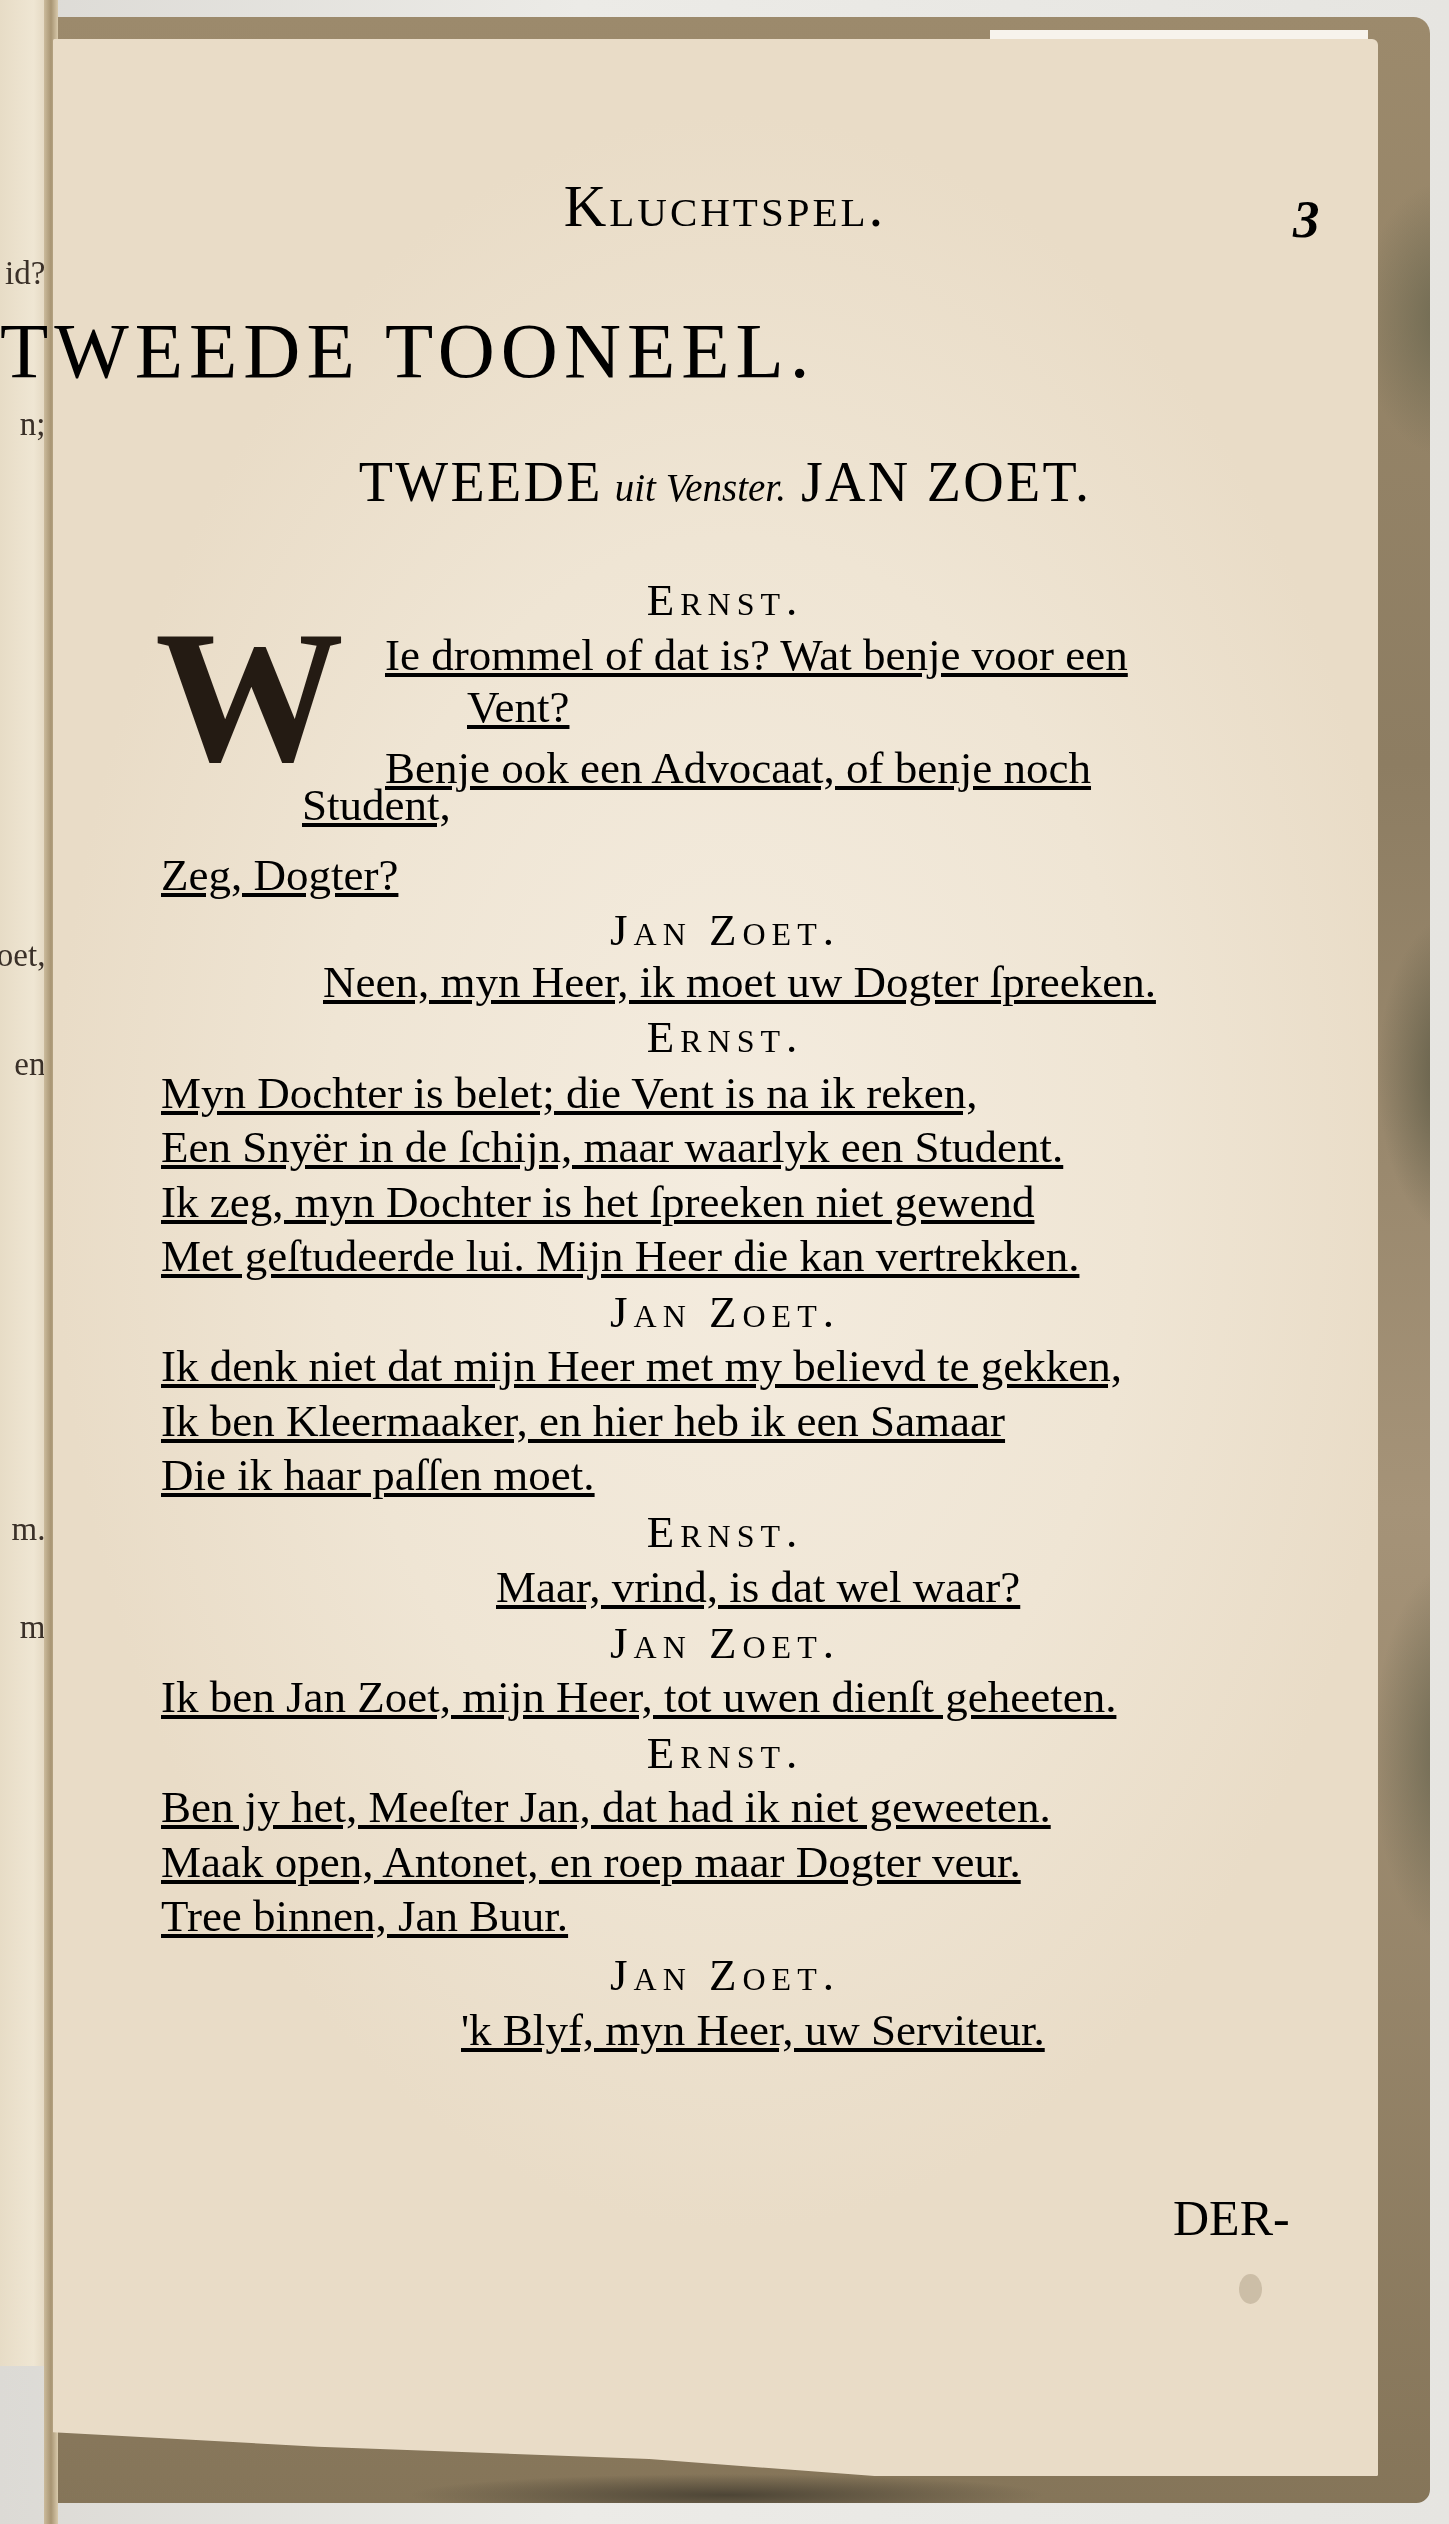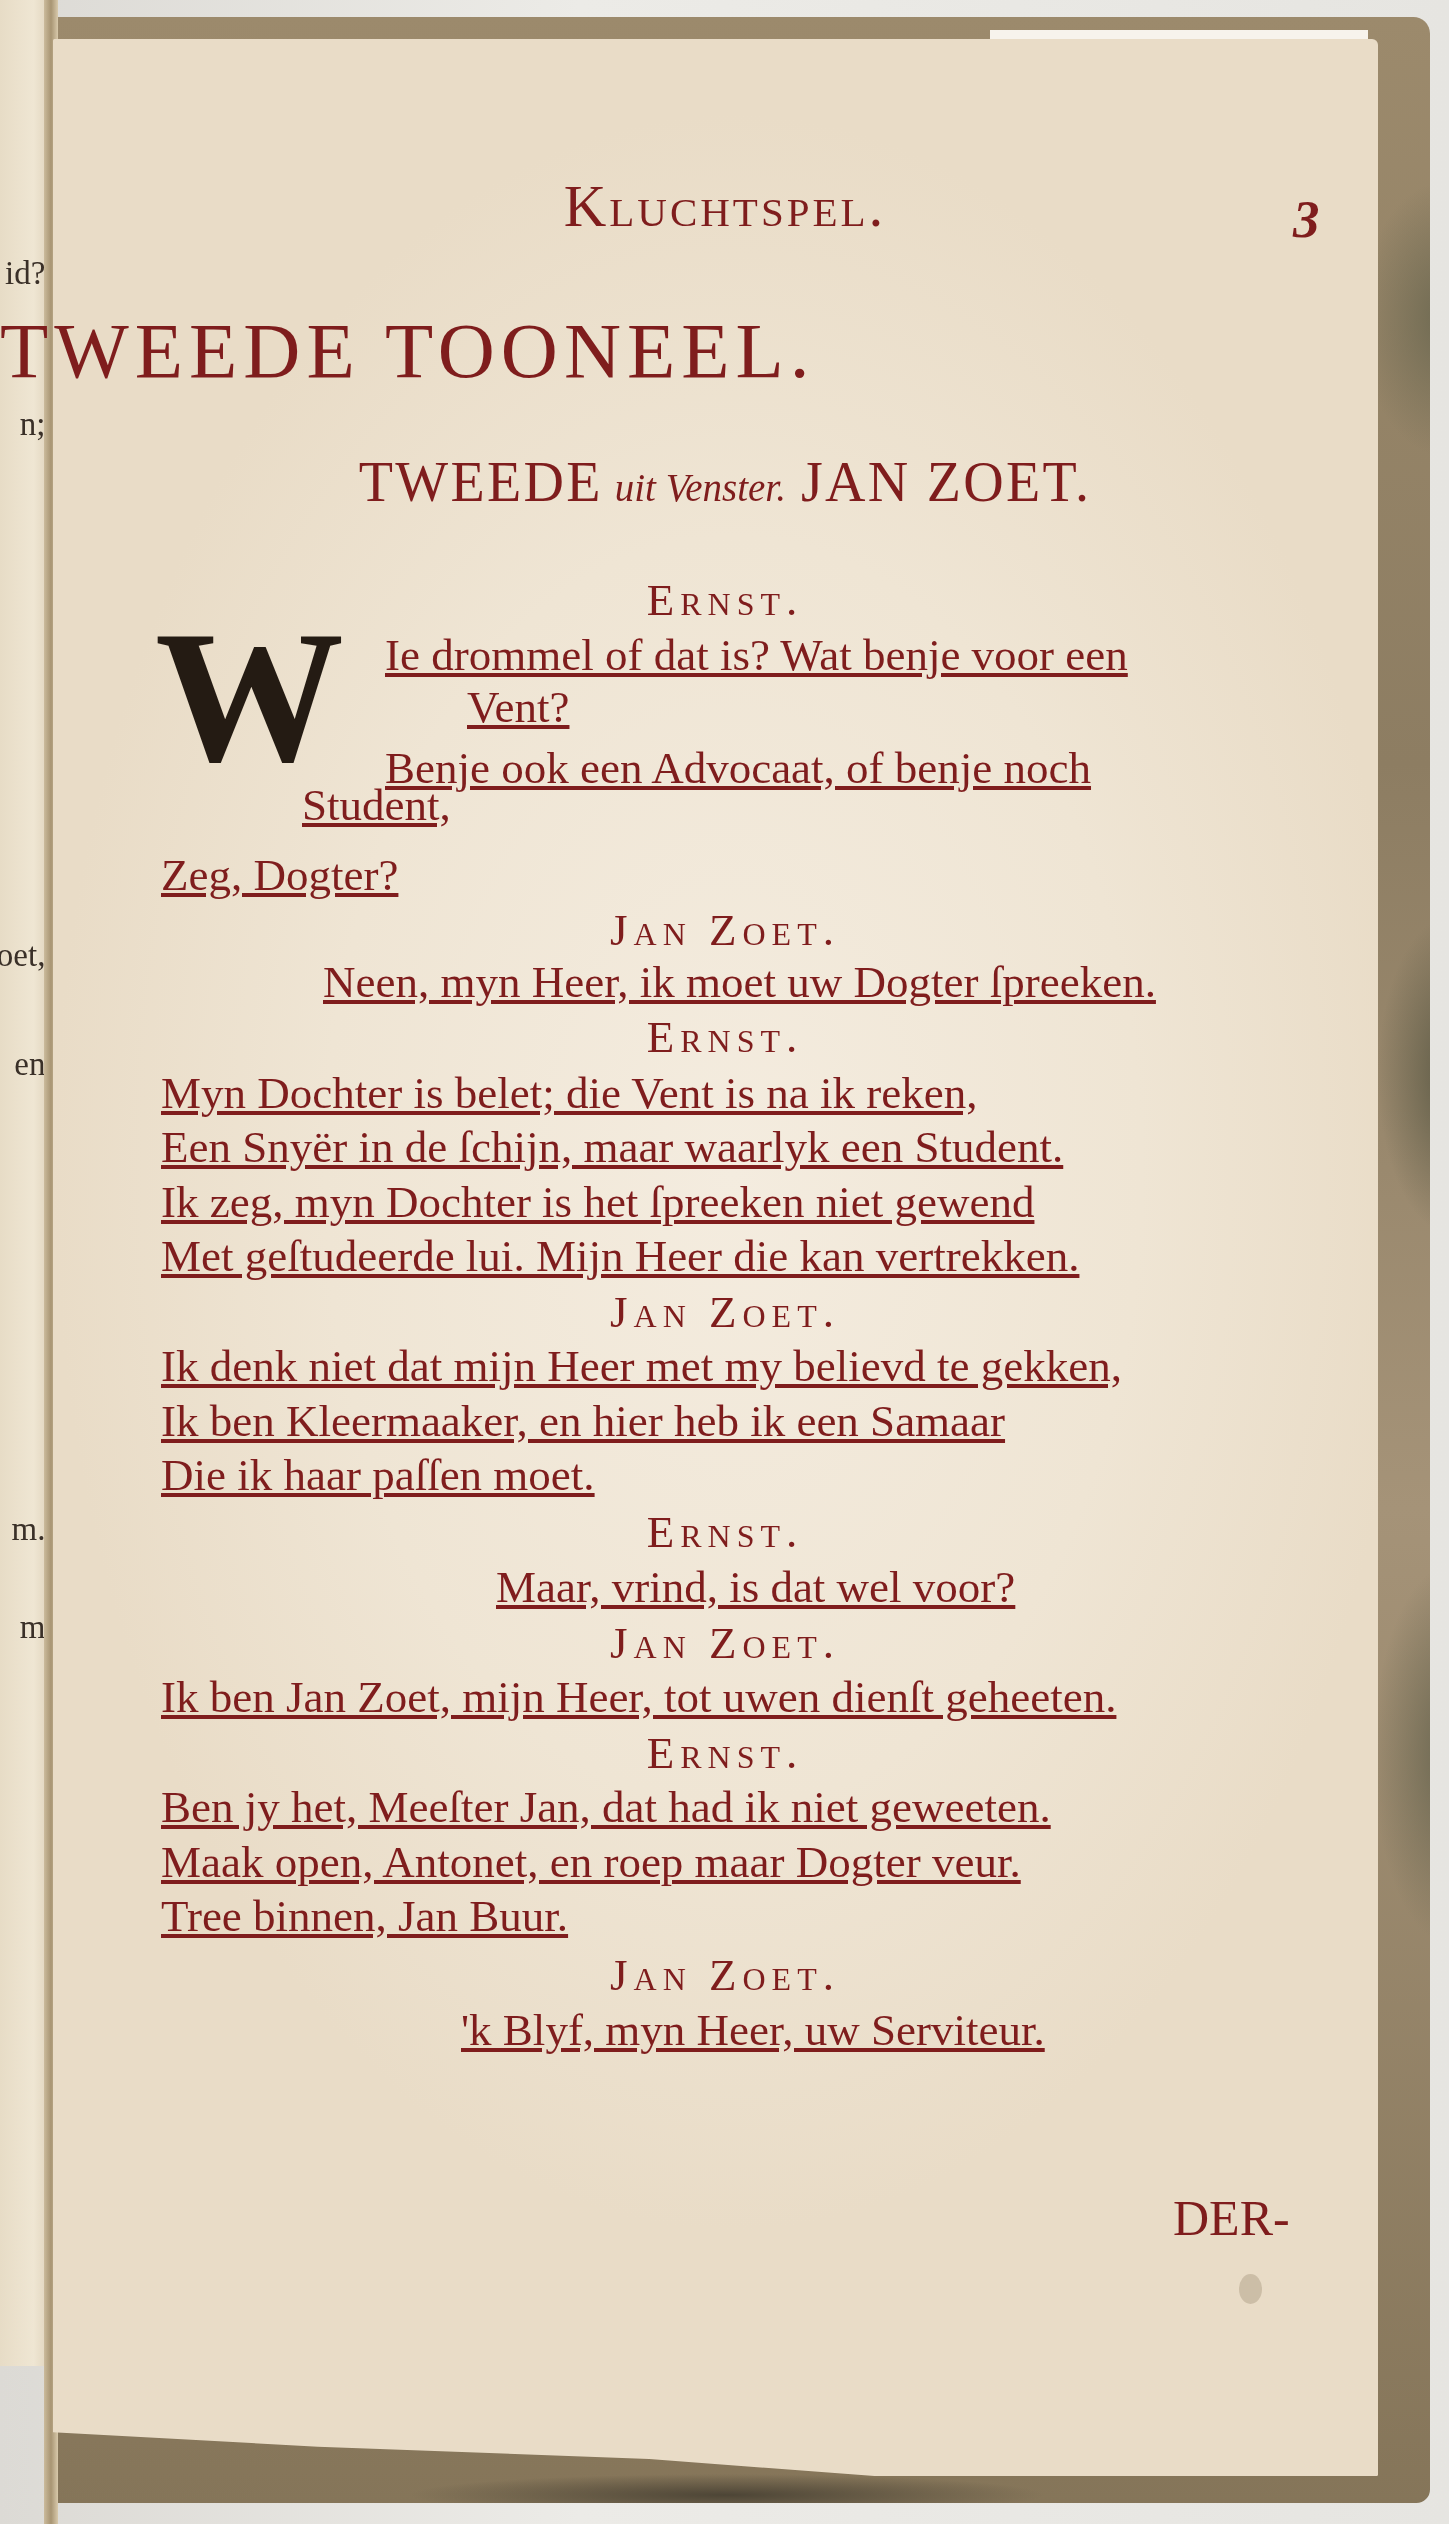--- a/index.html
+++ b/index.html
@@ -13,21 +13,21 @@
       radial-gradient(ellipse 121px 196px at 1398px 302px,#6f6a52 0%,transparent 70%),
       radial-gradient(ellipse 106px 227px at 1405px 1058px,#5e5b46 0%,transparent 70%),
       radial-gradient(ellipse 113px 272px at 1405px 1738px,#6a6650 0%,transparent 70%),
       radial-gradient(ellipse 453px 30px at 680px 2478px,#4d4536 0%,transparent 70%),
       linear-gradient(180deg,#9c8a6c,#8d7d62 30%,#a59378 60%,#857559);}
   .page{position:absolute;left:53px;top:39px;width:1325px;height:2437px;
     background:
       radial-gradient(ellipse 680px 1058px at 680px 1133px,#f4ecdf 0%,#efe5d4 60%,#e9dcc7 100%);
     border-radius:1.5px 6px 1.5px 0;clip-path:polygon(0 0,100% 0,100% 100%,62% 100%,45% 99.3%,20% 98.8%,0 98.2%);}
   .page-tab{position:absolute;left:990px;top:30px;width:378px;height:13.6px;background:#f7f3ec;}
-  .ink{color:#7f1d1d;}
+  .ink{color:#000000;}
   .el{position:absolute;white-space:nowrap;}
   .header-running{left:0;width:1450px;text-align:center;top:172px;font-size:59px;letter-spacing:3px;font-variant:small-caps;}
   .page-number{left:1293px;top:189px;font-size:53px;font-style:italic;font-weight:bold;}
   .scene-title{left:0;width:1450px;text-align:left;top:306px;font-size:79px;letter-spacing:6px;}
   .characters{left:0;width:1450px;text-align:center;top:450px;font-size:56px;letter-spacing:2.3px;}
   .characters .it{font-style:italic;font-size:39px;letter-spacing:0;margin:0 15px 0 12px;}
   .speaker{font-size:45px;letter-spacing:6px;font-variant:small-caps;text-align:center;left:0;width:1450px;}
   .line{font-size:45px;left:161px;text-decoration:underline;}
   .dropcap{left:155px;top:621px;font-size:189px;line-height:151px;font-weight:bold;color:#241b13;}
   .catchword{left:1173px;top:2189px;font-size:50px;font-weight:normal;}
@@ -78,21 +78,21 @@
 <div class="el ink line" style="top:1121px">Een Snyër in de ſchijn,  maar waarlyk een Student.</div>
 <div class="el ink line" style="top:1176px">Ik zeg, myn Dochter is het ſpreeken niet gewend</div>
 <div class="el ink line" style="top:1230px">Met geſtudeerde lui.   Mijn Heer die kan vertrekken.</div>
 
 <div class="el ink speaker" style="top:1286px">Jan Zoet.</div>
 <div class="el ink line" style="top:1340px">Ik denk niet dat mijn Heer met my believd te gekken,</div>
 <div class="el ink line" style="top:1395px">Ik ben Kleermaaker,  en hier heb ik een Samaar</div>
 <div class="el ink line" style="top:1449px">Die ik haar paſſen moet.</div>
 
 <div class="el ink speaker" style="top:1506px">Ernst.</div>
-<div class="el ink line" style="left:496px;top:1561px">Maar, vrind,  is dat wel voor?</div>
+<div class="el ink line" style="left:496px;top:1561px">Maar, vrind,  is dat wel waar?</div>
 
 <div class="el ink speaker" style="top:1617px">Jan Zoet.</div>
 <div class="el ink line" style="top:1671px">Ik ben Jan Zoet, mijn Heer,  tot uwen dienſt geheeten.</div>
 
 <div class="el ink speaker" style="top:1727px">Ernst.</div>
 <div class="el ink line" style="top:1781px">Ben jy het, Meeſter Jan, dat had ik niet geweeten.</div>
 <div class="el ink line" style="top:1836px">Maak open, Antonet,  en roep maar Dogter veur.</div>
 <div class="el ink line" style="top:1890px">Tree binnen, Jan Buur.</div>
 
 <div class="el ink speaker" style="top:1949px">Jan Zoet.</div>

